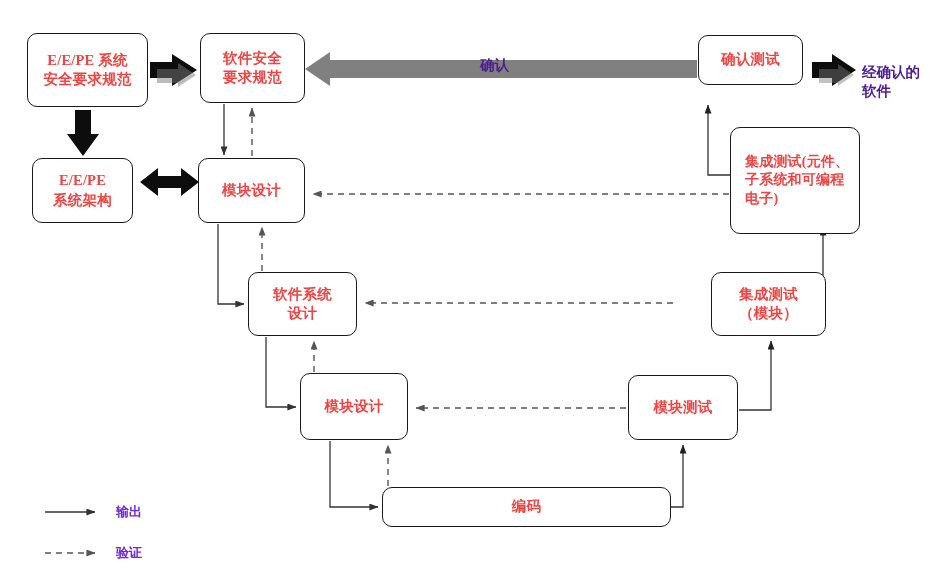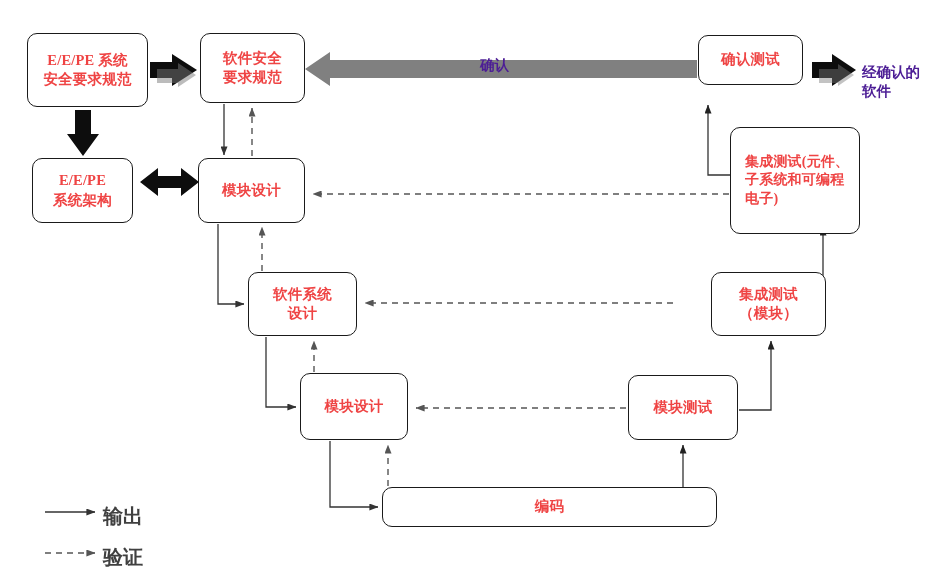--- a/index.html
+++ b/index.html
@@ -49,24 +49,25 @@
     position: absolute;
     font-size: 14.5px;
     line-height: 1.32;
     color: #4c1d95;
     font-weight: 600;
     z-index: 4;
     white-space: pre-line;
   }
   .legend-label {
     position: absolute;
-    font-size: 20px;
-    color: #404040;
+    font-size: 13px;
+    color: #6d28d9;
     font-weight: 600;
     z-index: 4;
+    margin-left: 13px;
   }
 </style>
 </head>
 <body>
 
 <div id="canvas">
 
   <svg id="wires" viewBox="0 0 932 578" xmlns="http://www.w3.org/2000/svg">
     <defs>
       <marker id="ah" markerWidth="9" markerHeight="7" refX="8.6" refY="3.5" orient="auto" markerUnits="userSpaceOnUse">
@@ -158,21 +159,21 @@
 
   <div class="node" style="left:248px; top:272px; width:109px; height:64px;">
     <span style="white-space:pre-line;">软件系统
 设计</span>
   </div>
 
   <div class="node" style="left:300px; top:373px; width:108px; height:67px;">
     <span style="white-space:pre-line;">模块设计</span>
   </div>
 
-  <div class="node" style="left:382px; top:487px; width:335px; height:40px;">
+  <div class="node" style="left:382px; top:487px; width:289px; height:40px;">
     <span style="white-space:pre-line;">编码</span>
   </div>
 
   <div class="node" style="left:628px; top:375px; width:110px; height:65px;">
     <span style="white-space:pre-line;">模块测试</span>
   </div>
 
   <div class="node" style="left:675px; top:272px; width:115px; height:64px;margin-left:36px;">
     <span style="white-space:pre-line;">集成测试
 （模块）</span>

